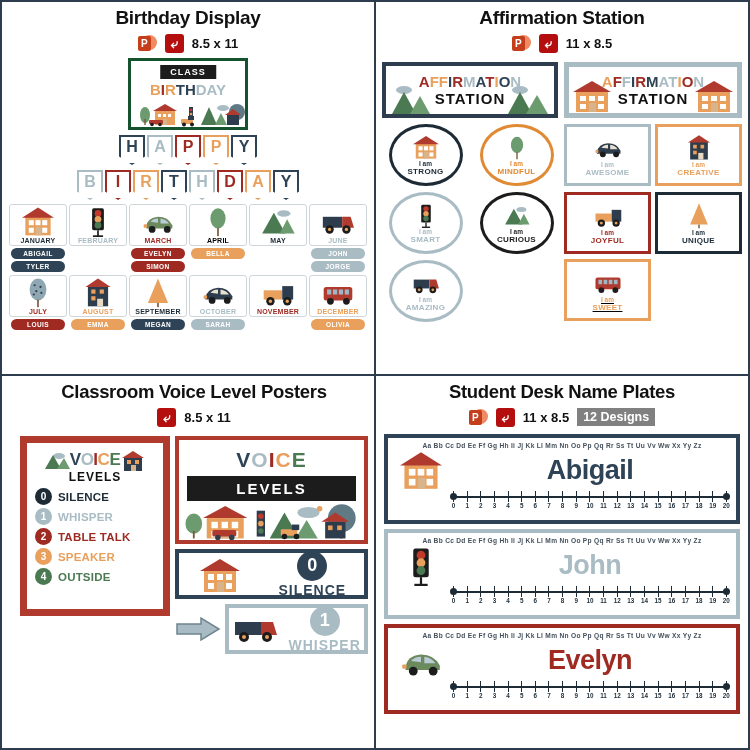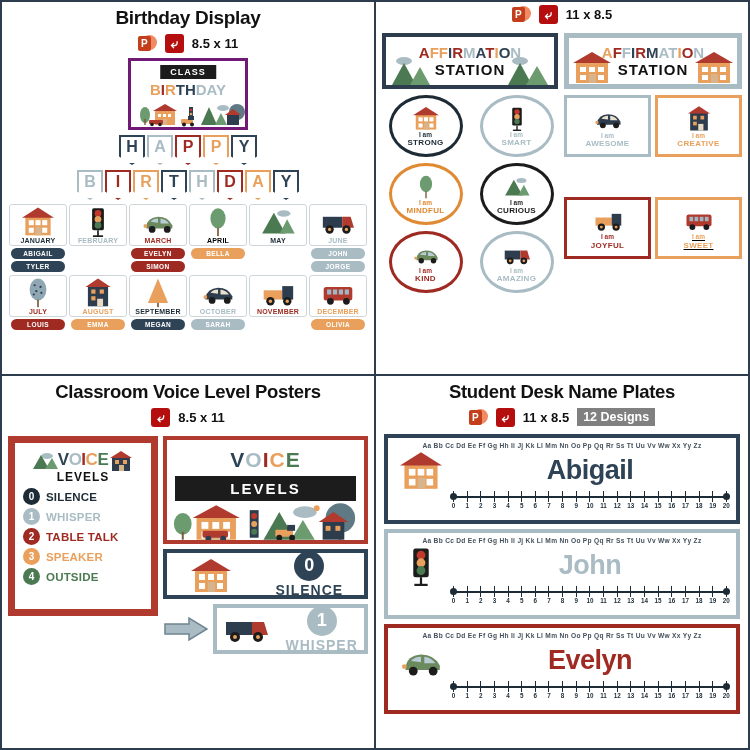--- a/index.html
+++ b/index.html
@@ -1,34 +1,34 @@
 <!DOCTYPE html>
 <html><head>
 <meta charset="utf-8">
 <style>
   html,body{margin:0;padding:0;}
   body{width:750px;height:750px;background:#ffffff;font-family:"Liberation Sans",sans-serif;overflow:hidden;}
   .grid{width:750px;height:750px;display:grid;grid-template-columns:375px 375px;grid-template-rows:375px 375px;}
   .quad{position:relative;box-sizing:border-box;border:2px solid #2e3d4d;overflow:hidden;background:#fff;}
   .q1{border-width:2px 1px 1px 2px;}
   .q2{border-width:2px 2px 1px 1px;}
-  .q3{border-width:1px 1px 2px 2px;}
+  .q3{border-width:1px 1px 2px 2px;padding-left:12px;}
   .q4{border-width:1px 2px 2px 1px;}
   .qtitle{text-align:center;font-weight:bold;font-size:19px;color:#111;margin:5px 0 2px;letter-spacing:-0.3px;}
   .q3 .qtitle,.q4 .qtitle{font-size:18.5px;}
   .meta{display:flex;align-items:center;justify-content:center;gap:8px;height:24px;margin-bottom:3px;}
   .ppt{width:19px;height:19px;position:relative;}
   .ppt .circ{position:absolute;right:0;top:1px;width:15px;height:15px;border-radius:50%;background:#f08a62;}
   .ppt .sq{position:absolute;left:0;top:2px;width:13px;height:15px;background:#c43e1c;border-radius:2px;color:#fff;font-weight:bold;font-size:10px;text-align:center;line-height:15px;}
   .pdf{width:19px;height:19px;background:#b50e0e;border-radius:3px;color:#fff;font-weight:bold;font-size:13px;text-align:center;line-height:19px;font-family:"Liberation Serif",serif;}
   .dims{font-size:13px;font-weight:bold;color:#111;}
   .badge{background:#808080;color:#fff;font-weight:bold;font-size:12.5px;padding:2px 6px;}
 
   
-  .bd-poster{width:120px;height:72px;margin:0 auto;border:3px solid #701a75;background:#fff;position:relative;box-sizing:border-box;}
+  .bd-poster{width:120px;height:72px;margin:0 auto;border:3px solid #14532d;background:#fff;position:relative;box-sizing:border-box;}
   .bd-class{position:absolute;left:50%;transform:translateX(-50%);top:4px;background:#1c1c1c;color:#fff;font-size:9px;font-weight:bold;padding:2px 10px;letter-spacing:1px;}
   .bd-word{position:absolute;top:20px;left:0;right:0;text-align:center;font-size:15px;font-weight:bold;letter-spacing:0px;}
   .scene{position:absolute;left:0;right:0;bottom:0;height:26px;}
   .banner-row{display:flex;justify-content:center;gap:2px;margin-top:5px;}
   .flag{width:26px;height:30px;background:#fff;border:2px solid #2e3d4d;box-sizing:border-box;
         clip-path:polygon(0 0,100% 0,100% 72%,50% 100%,0 72%);
         display:flex;align-items:flex-start;justify-content:center;font-weight:bold;font-size:16px;padding-top:1px;}
   .bd-months{display:flex;flex-wrap:wrap;gap:3px 2px;padding:4px 5px 0;justify-content:center;}
   .mcard{width:58px;display:flex;flex-direction:column;align-items:center;}
   .mbox{width:58px;height:42px;border:1px solid #cfd6d9;border-radius:3px;background:#fff;box-sizing:border-box;display:flex;flex-direction:column;align-items:center;justify-content:flex-end;padding-bottom:1px;}
@@ -307,20 +307,21 @@
               <circle cx="32" cy="30" r="4" fill="#1c1c1c"></circle>
             </svg>
             <div class="mlabel" style="color:#e8a05c">DECEMBER</div>
           </div>
           <div class="npill" style="background:#e8a05c">OLIVIA</div>
         </div>
       </div>
   </div>
 
   <div class="quad q2">
+    <div class="qtitle">Affirmation Station</div>
     <div class="meta">
       <div class="ppt">
           <div class="circ"></div>
           <div class="sq">P</div>
         </div>
       <div class="pdf">⤶</div>
       <div class="dims">11 x 8.5</div>
     </div>
 
     <div class="aff-head">
@@ -377,60 +378,48 @@
               <rect x="11" y="18" width="6" height="6" fill="#fff"></rect>
               <rect x="19" y="18" width="6" height="6" fill="#fff"></rect>
               <rect x="27" y="18" width="6" height="6" fill="#fff"></rect>
               <rect x="11" y="27" width="6" height="6" fill="#fff"></rect>
               <rect x="27" y="27" width="6" height="6" fill="#fff"></rect>
               <rect x="19" y="26" width="7" height="10" fill="#d8b48c"></rect>
             </svg>
             <div class="iam" style="color:#1c2b36">I am</div>
             <div class="aword" style="color:#1c2b36">STRONG</div>
           </div>
+          <div class="circ-card" style="border-color: rgb(224, 138, 52);">
+            <svg width="30" height="26" viewBox="0 0 44 38">
+              <ellipse cx="22" cy="16" rx="9" ry="12" fill="#6b9b6e"></ellipse>
+              <rect x="21" y="27" width="2" height="10" fill="#7a5a3a"></rect>
+            </svg>
+            <div class="iam" style="color:#e08a34">I am</div>
+            <div class="aword" style="color:#e08a34">MINDFUL</div>
+          </div>
           <div class="circ-card" style="border-color: rgb(169, 188, 196);">
             <svg width="30" height="26" viewBox="0 0 44 38">
               <rect x="15" y="4" width="14" height="26" rx="2" fill="#1c1c1c"></rect>
               <circle cx="22" cy="10" r="4" fill="#c0392b"></circle>
               <circle cx="22" cy="17" r="4" fill="#e8a05c"></circle>
               <circle cx="22" cy="24" r="4" fill="#4b7a52"></circle>
               <rect x="21" y="30" width="2" height="7" fill="#1c1c1c"></rect>
               <rect x="16" y="36" width="12" height="2" fill="#1c1c1c"></rect>
             </svg>
             <div class="iam" style="color:#a9bcc4">I am</div>
             <div class="aword" style="color:#a9bcc4">SMART</div>
           </div>
-          <div class="circ-card" style="border-color: rgb(224, 138, 52);">
-            <svg width="30" height="26" viewBox="0 0 44 38">
-              <ellipse cx="22" cy="16" rx="9" ry="12" fill="#6b9b6e"></ellipse>
-              <rect x="21" y="27" width="2" height="10" fill="#7a5a3a"></rect>
-            </svg>
-            <div class="iam" style="color:#e08a34">I am</div>
-            <div class="aword" style="color:#e08a34">MINDFUL</div>
-          </div>
           <div class="circ-card" style="border-color: rgb(28, 28, 28);">
             <svg width="30" height="26" viewBox="0 0 48 38">
               <ellipse cx="31" cy="10" rx="8" ry="4" fill="#a9bcc4"></ellipse>
               <polygon points="5,34 19,9 33,34" fill="#4b7a52"></polygon>
               <polygon points="26,34 35,17 44,34" fill="#6b9b6e"></polygon>
             </svg>
             <div class="iam" style="color:#1c1c1c">I am</div>
             <div class="aword" style="color:#1c1c1c">CURIOUS</div>
-          </div>
-          <div class="circ-card" style="border-color: rgb(158, 42, 34);">
-            <svg width="30" height="26" viewBox="0 0 44 38">
-              <path d="M8 26 Q9 15 22 14 Q34 14 39 24 L39 28 L8 28 Z" fill="#6b8a5e"></path>
-              <path d="M13 20 Q16 16 22 16 L22 21 Z" fill="#b9cbd6"></path>
-              <path d="M25 16 Q32 17 35 22 L25 22 Z" fill="#b9cbd6"></path>
-              <circle cx="15" cy="29" r="4" fill="#1c1c1c"></circle>
-              <circle cx="33" cy="29" r="4" fill="#1c1c1c"></circle>
-              <rect x="5" y="23" width="4" height="4" rx="1" fill="#e8a05c"></rect>
-            </svg>
-            <div class="iam" style="color:#9e2a22">I am</div>
-            <div class="aword" style="color:#9e2a22">KIND</div>
           </div>
           <div class="circ-card" style="border-color: rgb(169, 188, 196);">
             <svg width="30" height="26" viewBox="0 0 44 38">
               <rect x="4" y="14" width="23" height="13" fill="#2e3d4d"></rect>
               <path d="M27 14 L37 14 L41 27 L27 27 Z" fill="#b03a2e"></path>
               <circle cx="12" cy="29" r="5" fill="#1c1c1c"></circle>
               <circle cx="12" cy="29" r="2" fill="#e8a05c"></circle>
               <circle cx="32" cy="29" r="5" fill="#1c1c1c"></circle>
               <circle cx="32" cy="29" r="2" fill="#e8a05c"></circle>
             </svg>
@@ -467,20 +456,28 @@
             <svg width="34" height="28" viewBox="0 0 44 38">
               <rect x="5" y="17" width="22" height="11" fill="#e8a05c"></rect>
               <rect x="27" y="12" width="13" height="16" fill="#2e3d4d"></rect>
               <circle cx="13" cy="30" r="5" fill="#1c1c1c"></circle>
               <circle cx="13" cy="30" r="2" fill="#e8a05c"></circle>
               <circle cx="33" cy="30" r="5" fill="#1c1c1c"></circle>
               <circle cx="33" cy="30" r="2" fill="#e8a05c"></circle>
             </svg>
             <div class="iam" style="color:#9e2a22">I am</div>
             <div class="aword" style="color:#9e2a22">JOYFUL</div>
+          </div>
+          <div class="sq-card" style="border-color: rgb(28, 43, 54);">
+            <svg width="34" height="28" viewBox="0 0 44 38">
+              <polygon points="22,3 34,32 10,32" fill="#e8a05c"></polygon>
+              <rect x="21" y="32" width="2" height="5" fill="#7a5a3a"></rect>
+            </svg>
+            <div class="iam" style="color:#1c2b36">I am</div>
+            <div class="aword" style="color:#1c2b36">UNIQUE</div>
           </div>
           <div class="sq-card" style="border-color: rgb(232, 160, 92); text-decoration: underline;">
             <svg width="34" height="28" viewBox="0 0 44 38">
               <rect x="5" y="13" width="34" height="16" rx="3" fill="#b03a2e"></rect>
               <rect x="9" y="16" width="5" height="6" fill="#9fb7c4"></rect>
               <rect x="16" y="16" width="5" height="6" fill="#9fb7c4"></rect>
               <rect x="23" y="16" width="5" height="6" fill="#9fb7c4"></rect>
               <rect x="30" y="16" width="5" height="6" fill="#9fb7c4"></rect>
               <circle cx="13" cy="30" r="4" fill="#1c1c1c"></circle>
               <circle cx="32" cy="30" r="4" fill="#1c1c1c"></circle>

